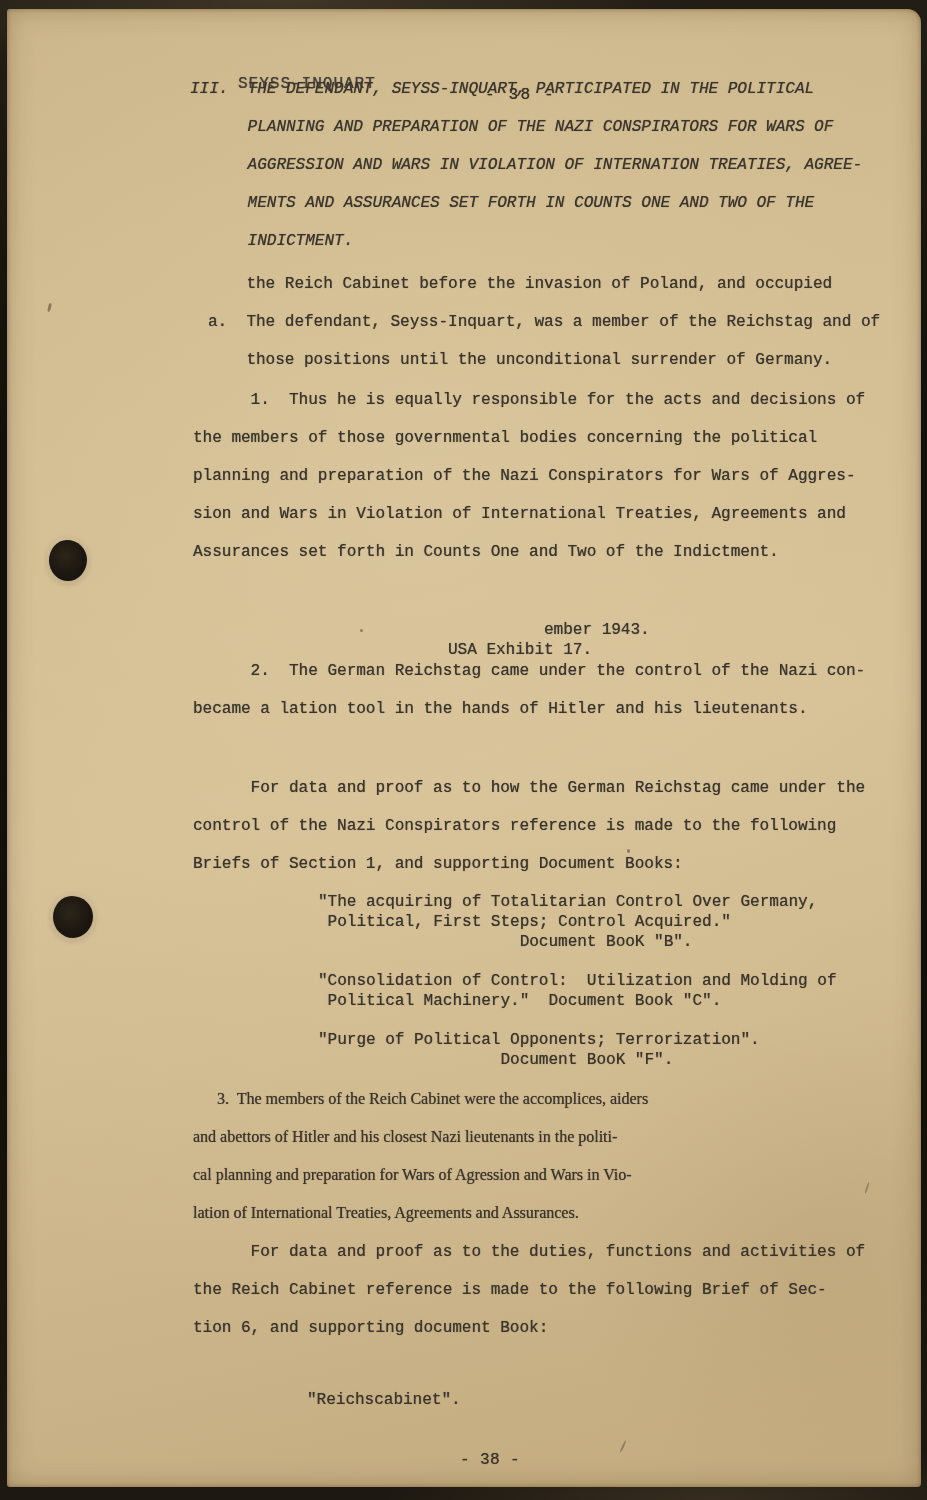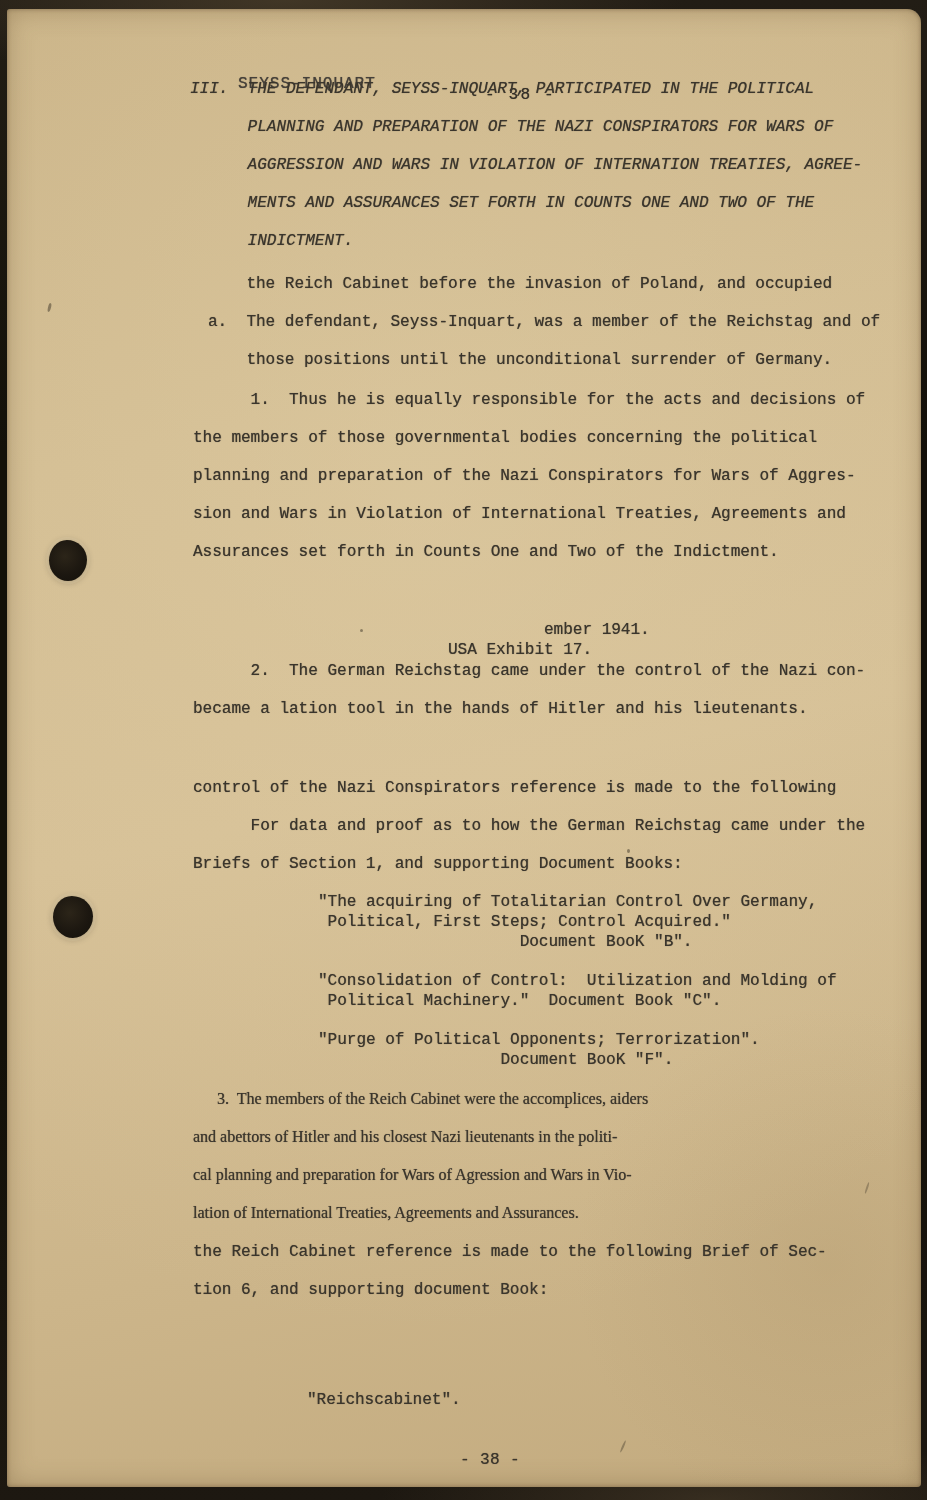--- a/index.html
+++ b/index.html
@@ -92,36 +92,36 @@
     <div class="ln">- 38 -</div>
   </div>
 
   <div class="blk d b-heading"><div class="ln">III.  THE DEFENDANT, SEYSS-INQUART, PARTICIPATED IN THE POLITICAL</div><div class="ln">      PLANNING AND PREPARATION OF THE NAZI CONSPIRATORS FOR WARS OF</div><div class="ln">      AGGRESSION AND WARS IN VIOLATION OF INTERNATION TREATIES, AGREE-</div><div class="ln">      MENTS AND ASSURANCES SET FORTH IN COUNTS ONE AND TWO OF THE</div><div class="ln">      INDICTMENT.</div></div>
 
   <div class="blk d b-para-a"><div class="ln">    the Reich Cabinet before the invasion of Poland, and occupied</div><div class="ln">a.  The defendant, Seyss-Inquart, was a member of the Reichstag and of</div><div class="ln">    those positions until the unconditional surrender of Germany.</div></div>
 
   <div class="blk d b-para-1"><div class="ln">      1.  Thus he is equally responsible for the acts and decisions of</div><div class="ln">the members of those governmental bodies concerning the political</div><div class="ln">planning and preparation of the Nazi Conspirators for Wars of Aggres-</div><div class="ln">sion and Wars in Violation of International Treaties, Agreements and</div><div class="ln">Assurances set forth in Counts One and Two of the Indictment.</div></div>
 
   <div class="blk s b-citation">
-    <div><div class="ln">          ember 1941.</div><div class="ln">USA Exhibit 17.</div></div>
+    <div><div class="ln">          ember 1943.</div><div class="ln">USA Exhibit 17.</div></div>
   </div>
 
   <div class="blk d b-para-2"><div class="ln">      2.  The German Reichstag came under the control of the Nazi con-</div><div class="ln">became a lation tool in the hands of Hitler and his lieutenants.</div></div>
 
-  <div class="blk d b-fordata1"><div class="ln">control of the Nazi Conspirators reference is made to the following</div><div class="ln">      For data and proof as to how the German Reichstag came under the</div><div class="ln">Briefs of Section 1, and supporting Document Books:</div></div>
+  <div class="blk d b-fordata1"><div class="ln">      For data and proof as to how the German Reichstag came under the</div><div class="ln">control of the Nazi Conspirators reference is made to the following</div><div class="ln">Briefs of Section 1, and supporting Document Books:</div></div>
 
   <div class="blk s b-quote-b"><div class="ln">"The acquiring of Totalitarian Control Over Germany,</div><div class="ln"> Political, First Steps; Control Acquired."</div><div class="ln">                     Document BooK "B".</div></div>
 
   <div class="blk s b-quote-c"><div class="ln">"Consolidation of Control:  Utilization and Molding of</div><div class="ln"> Political Machinery."  Document Book "C".</div></div>
 
   <div class="blk s b-quote-f"><div class="ln">"Purge of Political Opponents; Terrorization".</div><div class="ln">                   Document BooK "F".</div></div>
 
   <div class="blk d b-para-3"><div class="ln">      3.  The members of the Reich Cabinet were the accomplices, aiders</div><div class="ln">and abettors of Hitler and his closest Nazi lieutenants in the politi-</div><div class="ln">cal planning and preparation for Wars of Agression and Wars in Vio-</div><div class="ln">lation of International Treaties, Agreements and Assurances.</div><div class="ln"></div></div>
 
-  <div class="blk d b-fordata2"><div class="ln">the Reich Cabinet reference is made to the following Brief of Sec-</div><div class="ln">tion 6, and supporting document Book:</div></div>
+  <div class="blk d b-fordata2"><div class="ln">      For data and proof as to the duties, functions and activities of</div><div class="ln">the Reich Cabinet reference is made to the following Brief of Sec-</div><div class="ln">tion 6, and supporting document Book:</div></div>
 
   <div class="blk s b-reichs">
     <div class="ln">"Reichscabinet".</div>
   </div>
 
   <div class="blk s b-pagebottom">
     <div class="ln">- 38 -</div>
   </div>
 </div>
 

